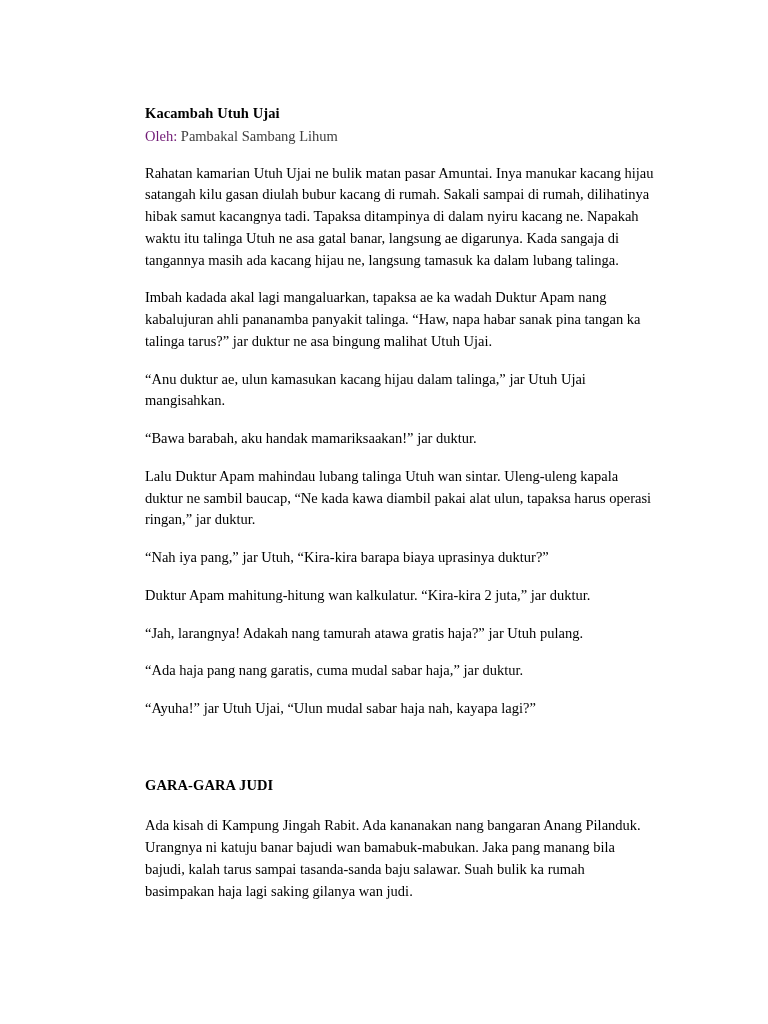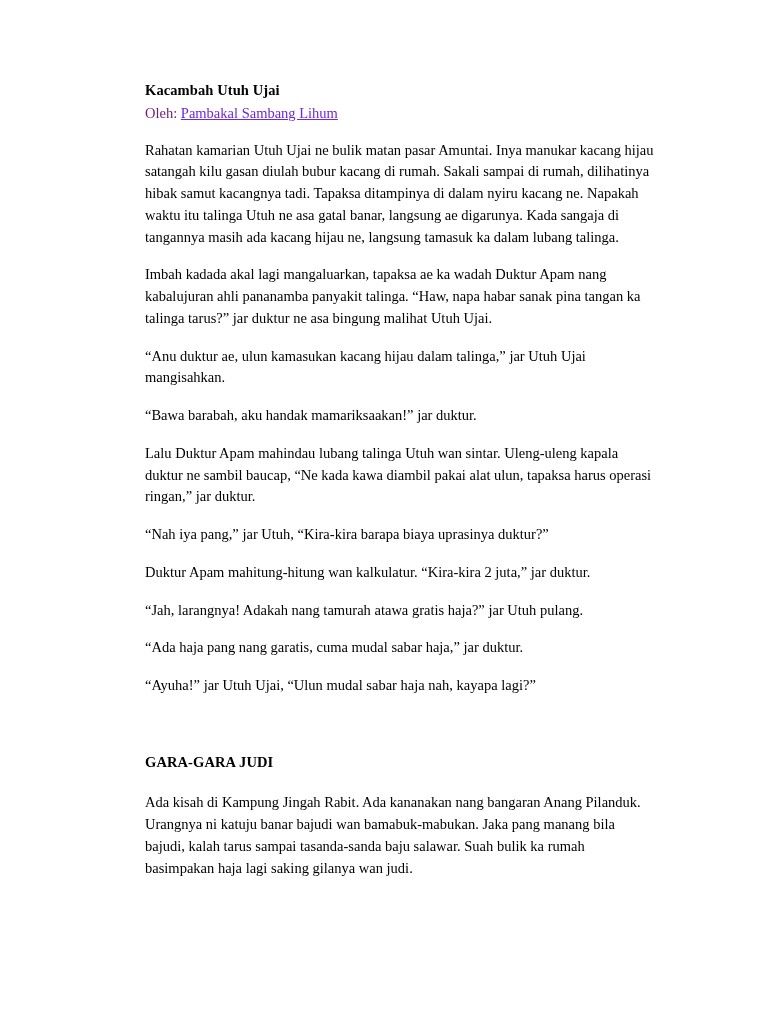--- a/index.html
+++ b/index.html
@@ -11,21 +11,21 @@
     width: 768px;
     height: 1024px;
     font-family: "Liberation Serif", serif;
     color: #000000;
   }
   .page {
     position: relative;
     width: 768px;
     height: 1024px;
     box-sizing: border-box;
-    padding: 81px 110px 0 145px;
+    padding: 104px 110px 0 145px;
     background: #ffffff;
   }
   .doc-body {
     width: 512px;
   }
   .article-title {
     font-weight: bold;
     font-size: 14.5px;
     line-height: 1.35;
     margin: 0 0 2px 0;
@@ -33,22 +33,21 @@
   }
   .byline {
     font-size: 14.5px;
     line-height: 1.45;
     margin: 0 0 16px 0;
   }
   .byline .byline-label {
     color: #701a75;
   }
   .byline .byline-link {
-    color: #6d28d9;
-    text-decoration: underline;
+    color: #404040;
     cursor: pointer;
   }
   p.para {
     font-size: 14.5px;
     line-height: 1.5;
     margin: 16px 0 14px 0;
     text-align: left;
   }
   .spacer-big {
     height: 42px;

